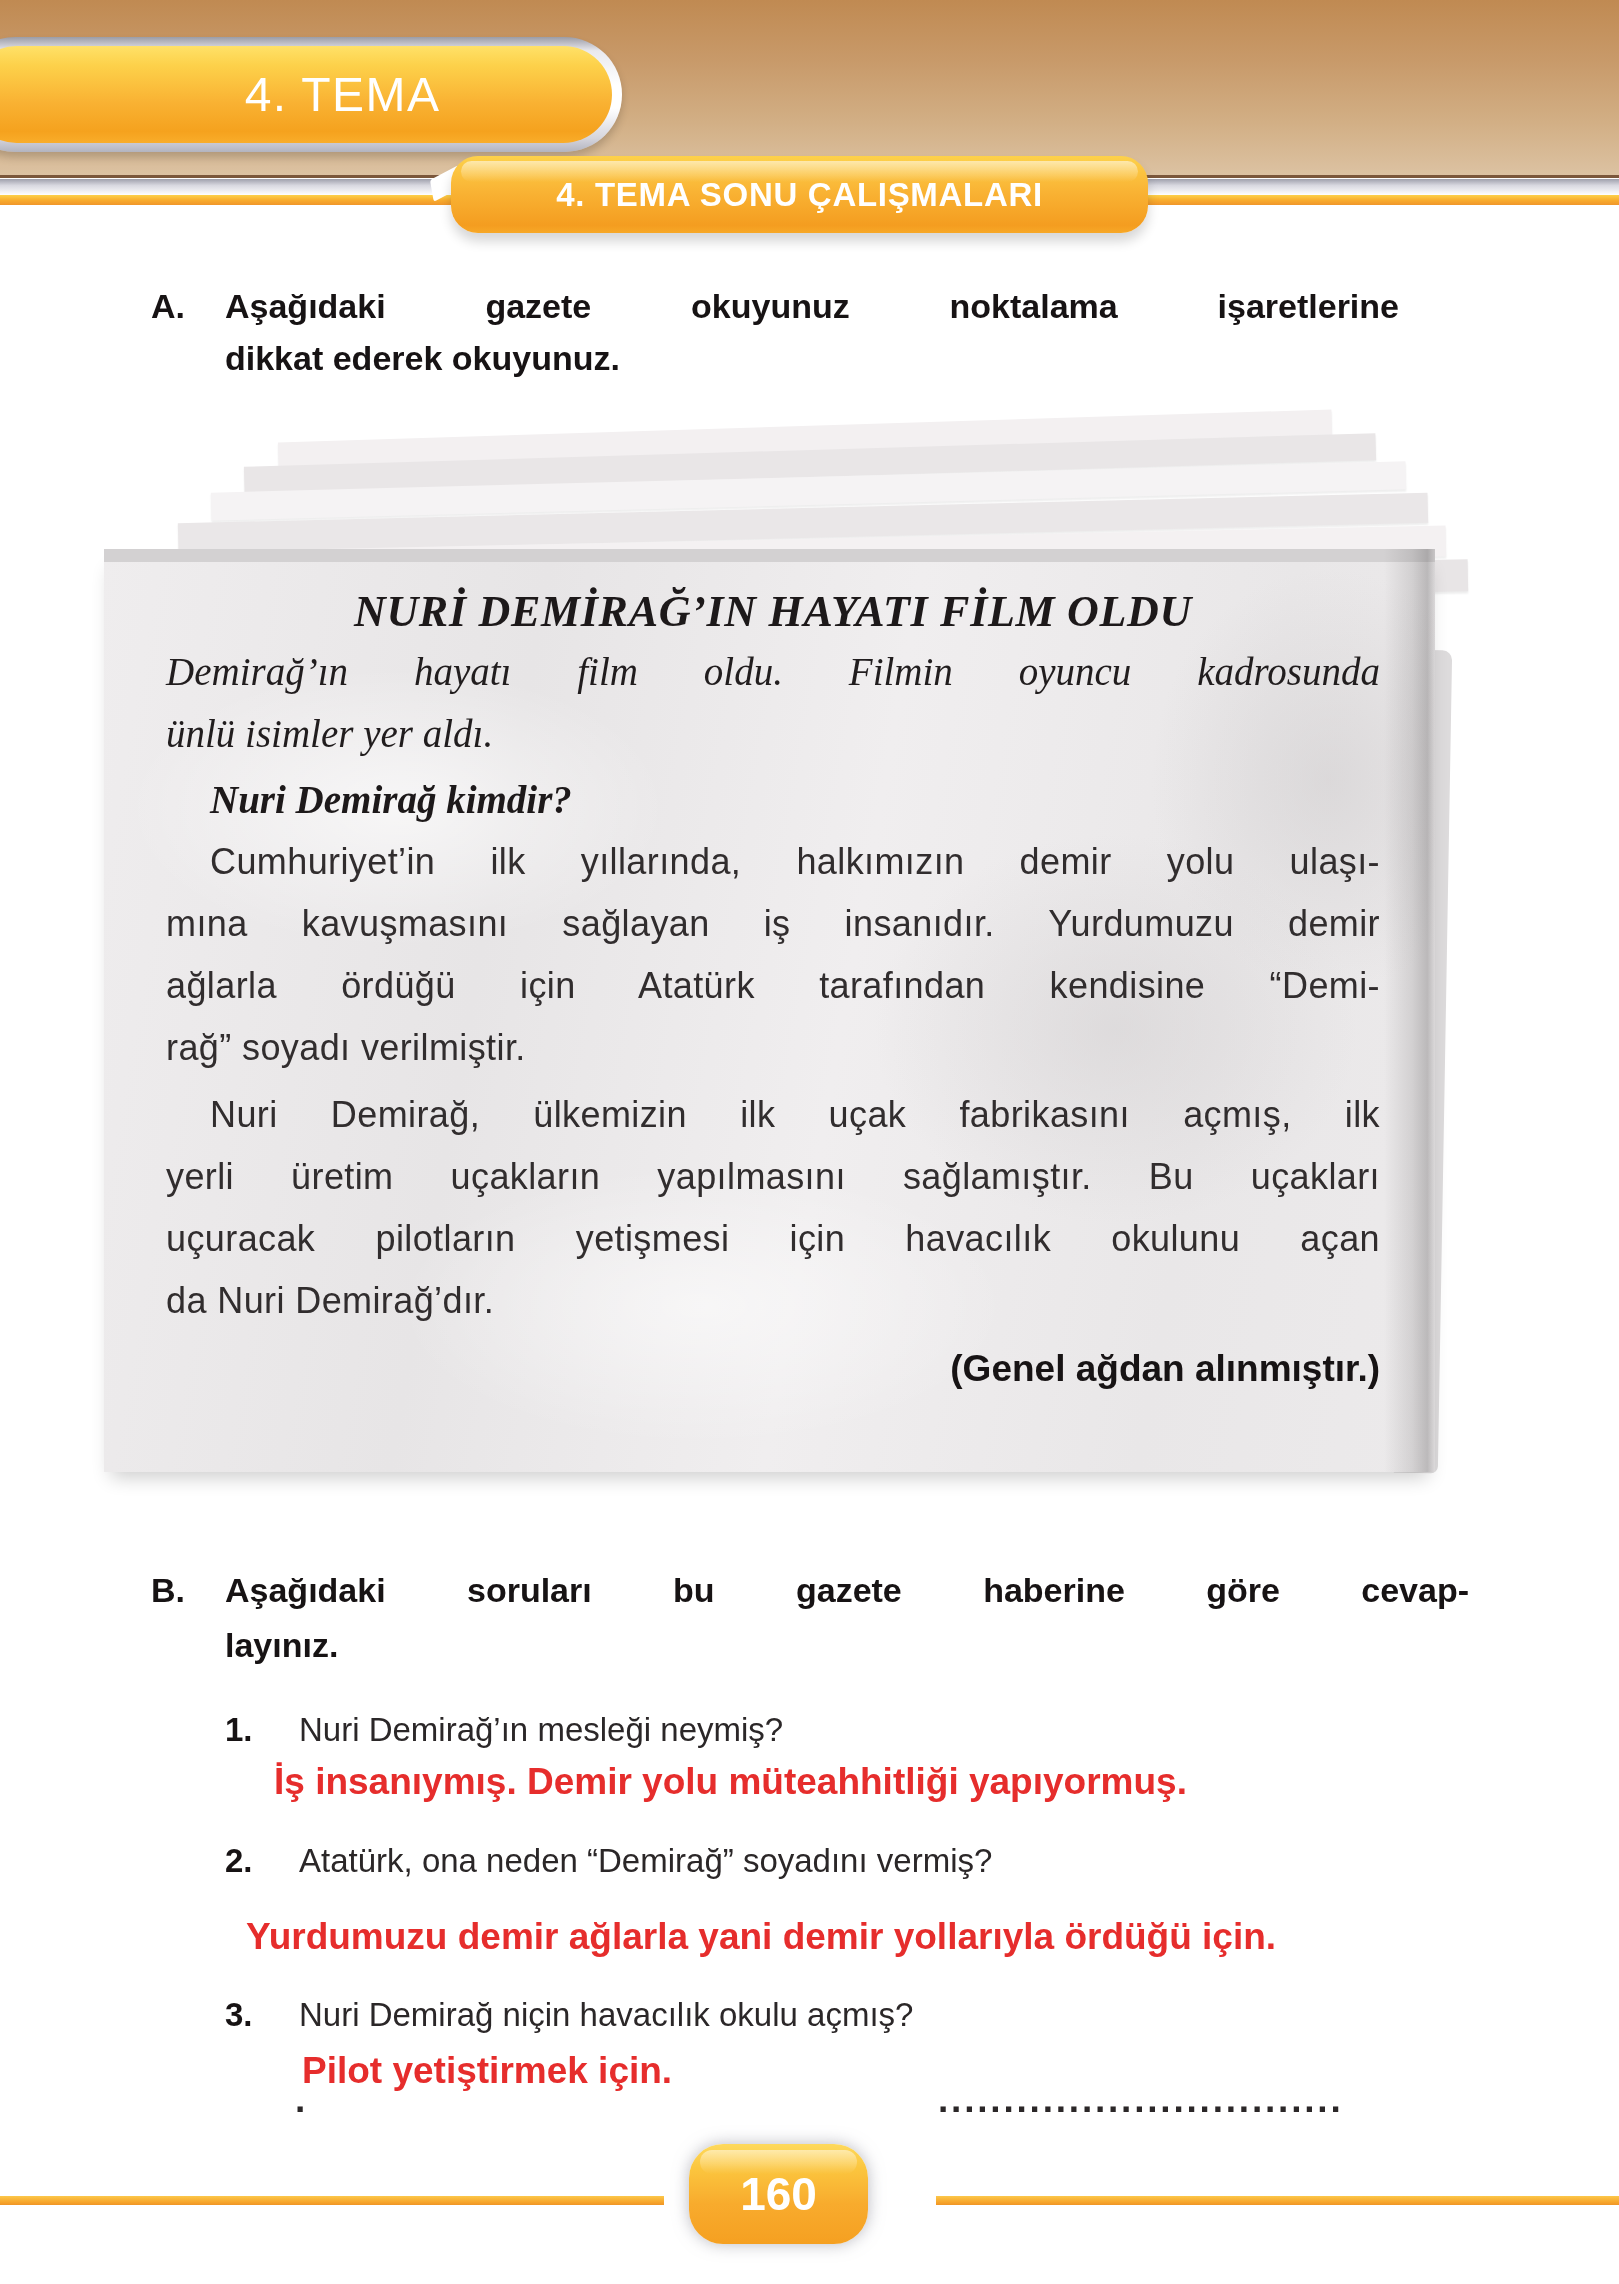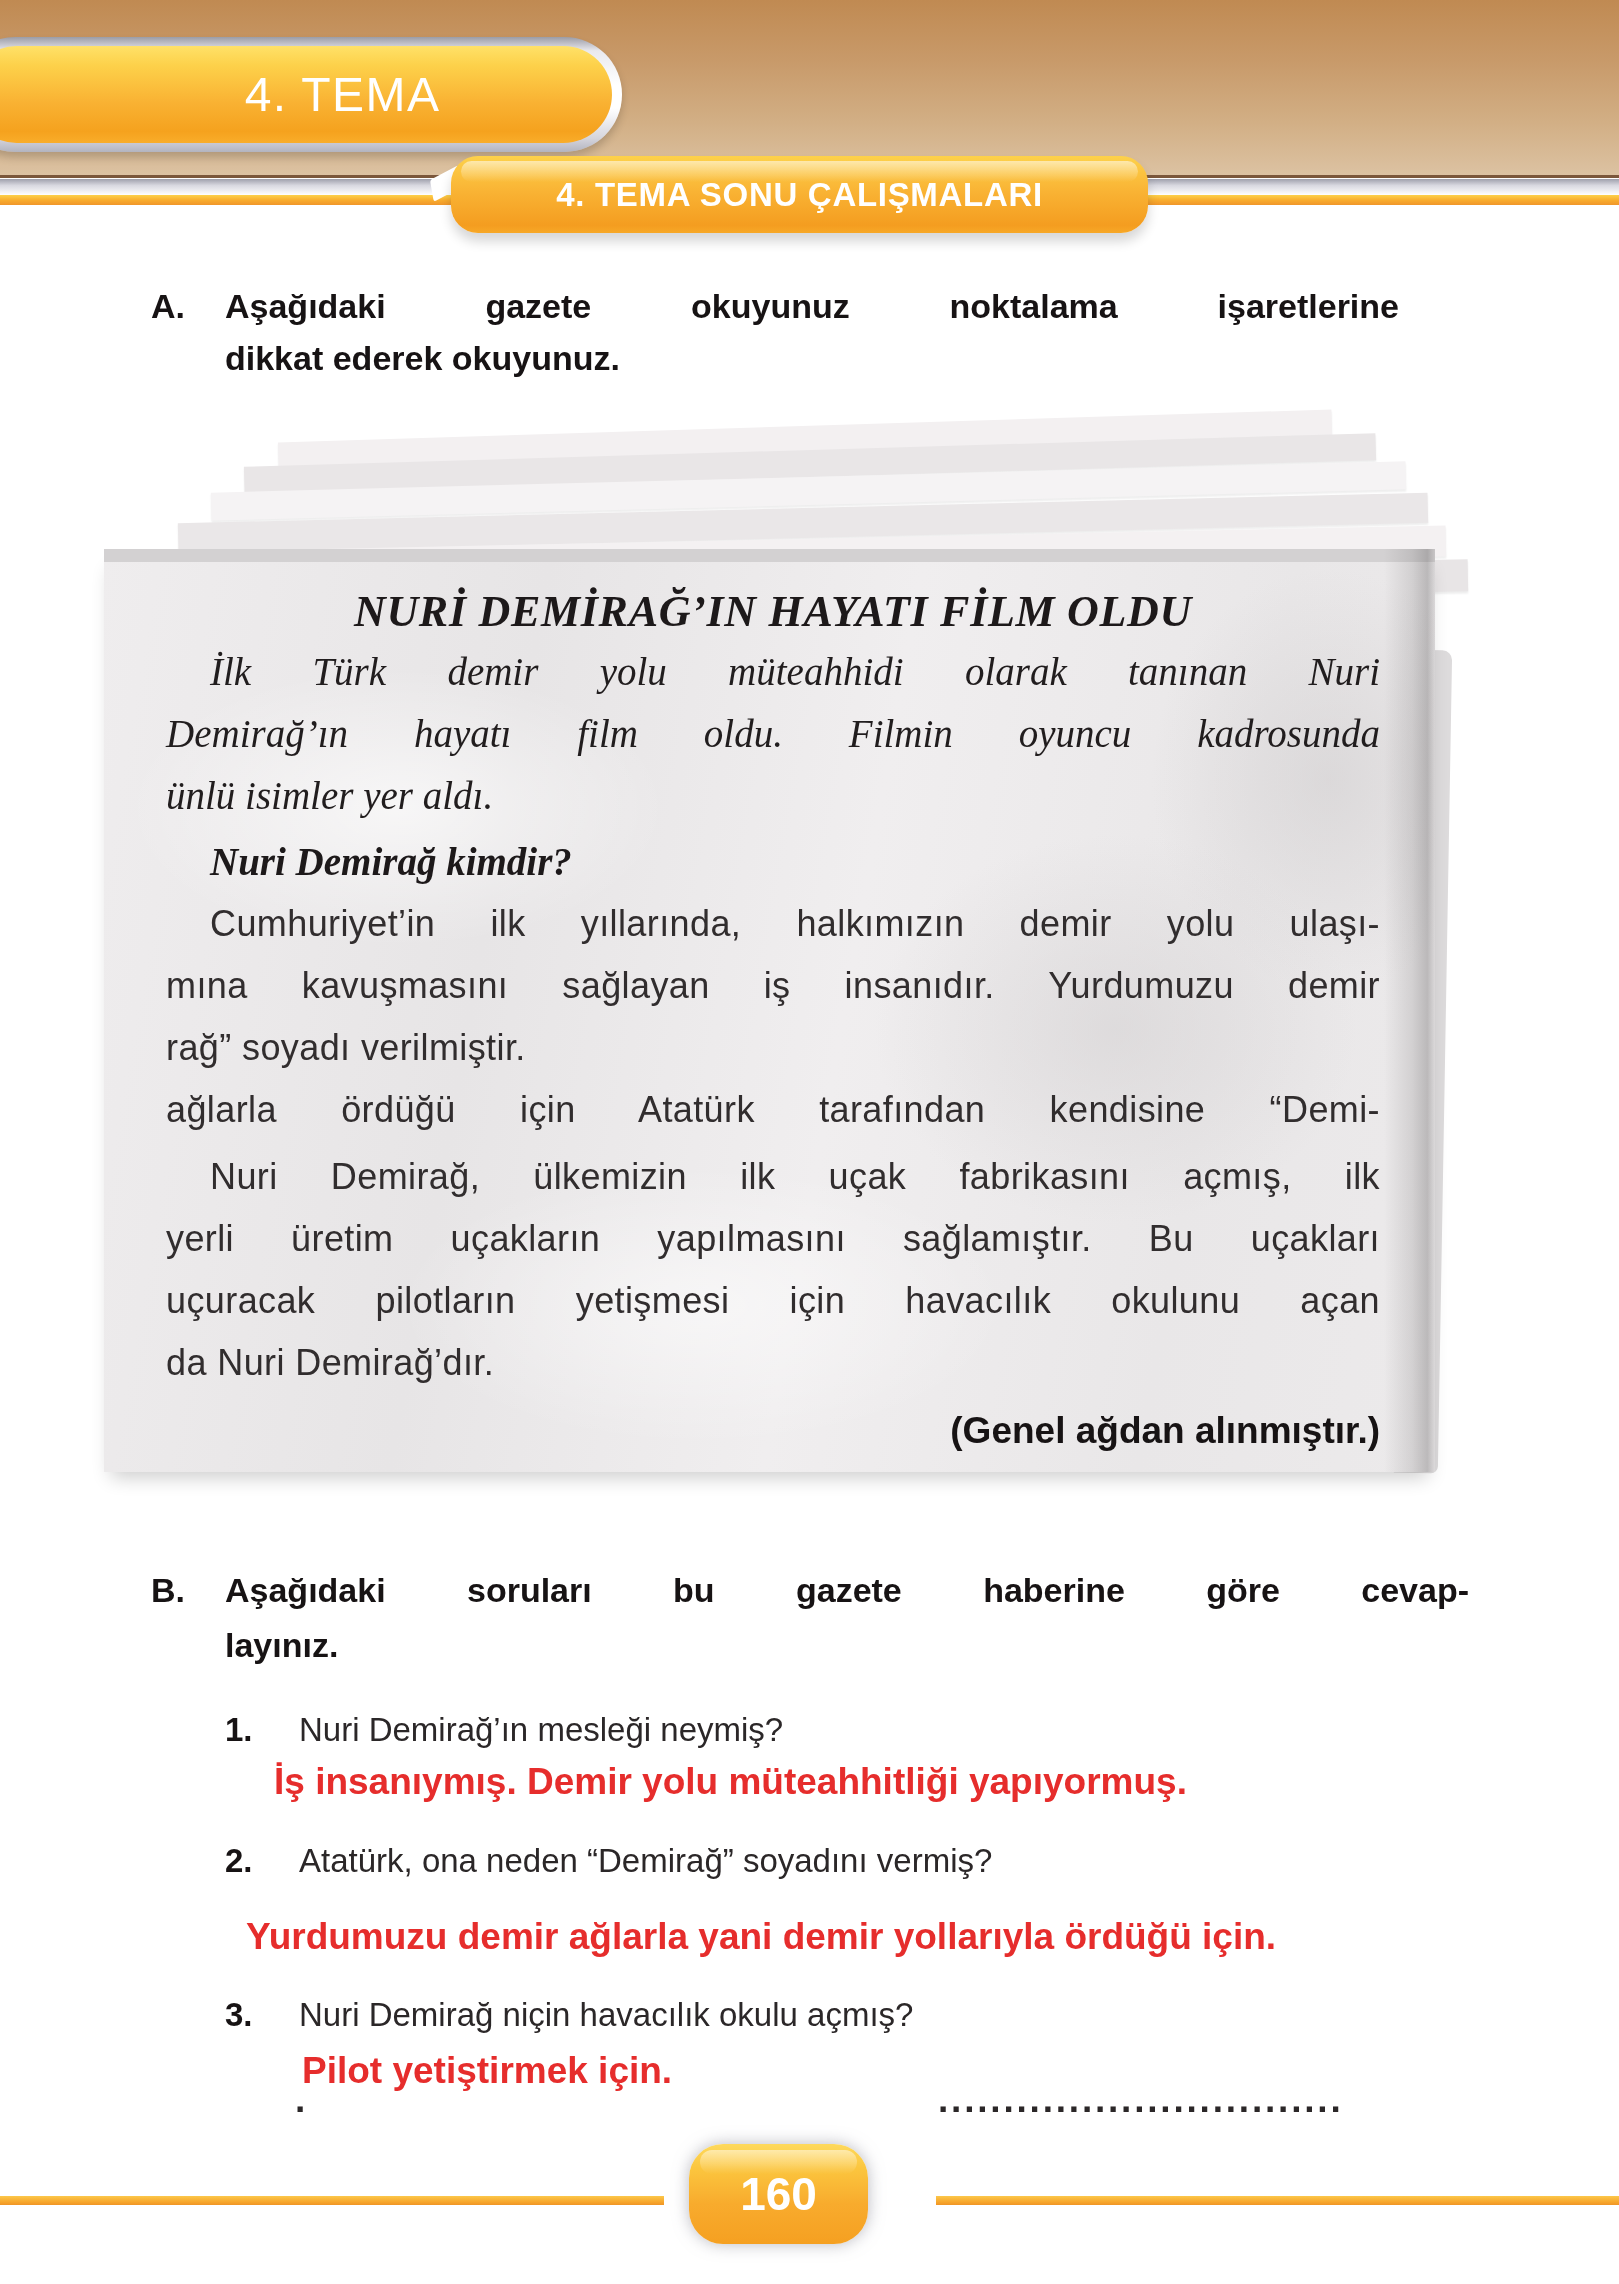--- a/index.html
+++ b/index.html
@@ -121,30 +121,29 @@
     <div class="sheet" style="left:118px;top:90px;width:1250px;height:29.5px;background:#eae7e8;transform:rotate(-1.4deg);"></div>
     <div class="sheet" style="left:91px;top:121px;width:1295px;height:31px;background:#f4f1f2;transform:rotate(-1.2deg);"></div>
     <div class="sheet" style="left:69px;top:153px;width:1339px;height:32px;background:#e8e5e6;transform:rotate(-1deg);"></div>
     <div class="behind-right"></div>
 
     <div class="paper-main">
       <div class="paper-shadow-right"></div>
       <div class="paper-content">
         <div class="news-title">NURİ DEMİRAĞ’IN HAYATI FİLM OLDU</div>
 
-        <div class="news-serif jline ind">İlk Türk demir yolu müteahhidi olarak tanınan Nuri</div>
         <div class="news-serif jline">Demirağ’ın hayatı film oldu. Filmin oyuncu kadrosunda</div>
         <div class="news-serif">ünlü isimler yer aldı.</div>
 
         <div class="news-subhead">Nuri Demirağ kimdir?</div>
 
         <div class="news-sans jline ind">Cumhuriyet’in ilk yıllarında, halkımızın demir yolu ulaşı-</div>
         <div class="news-sans jline">mına kavuşmasını sağlayan iş insanıdır. Yurdumuzu demir</div>
+        <div class="news-sans jline">ağlarla ördüğü için Atatürk tarafından kendisine “Demi-</div>
         <div class="news-sans">rağ” soyadı verilmiştir.</div>
-        <div class="news-sans jline">ağlarla ördüğü için Atatürk tarafından kendisine “Demi-</div>
 
         <div class="news-sans jline ind p3gap">Nuri Demirağ, ülkemizin ilk uçak fabrikasını açmış, ilk</div>
         <div class="news-sans jline">yerli üretim uçakların yapılmasını sağlamıştır. Bu uçakları</div>
         <div class="news-sans jline">uçuracak pilotların yetişmesi için havacılık okulunu açan</div>
         <div class="news-sans">da Nuri Demirağ’dır.</div>
 
         <div class="news-source">(Genel ağdan alınmıştır.)</div>
       </div>
     </div>
   </div>

